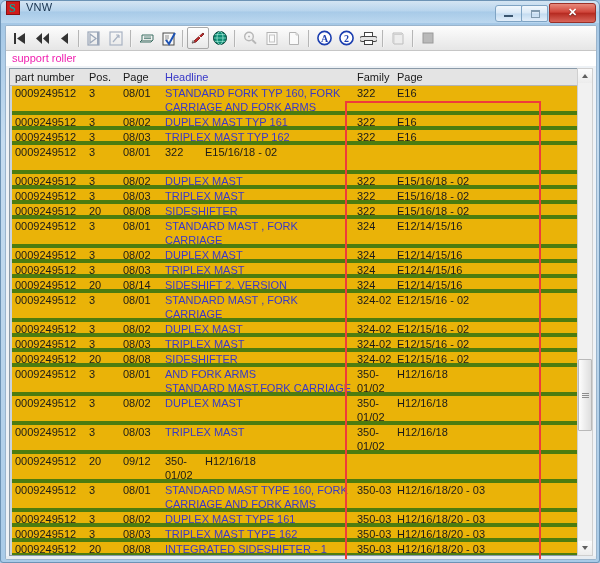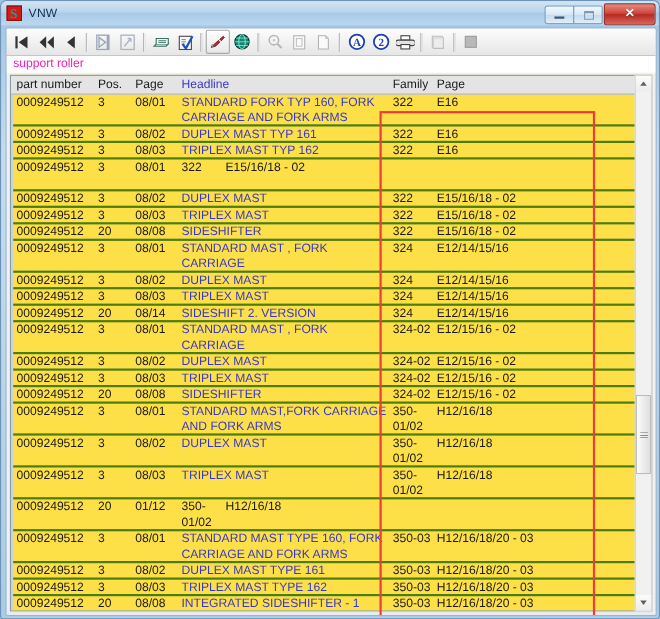--- a/index.html
+++ b/index.html
@@ -23,21 +23,21 @@
     background: transparent;
     overflow: hidden;
   }
 
   
   #titlebar {
     position: relative;
     height: 22px;
     background: linear-gradient(180deg, rgba(255,255,255,0.55) 0%, rgba(225,240,252,0.35) 45%, rgba(180,212,238,0.30) 50%, rgba(214,234,250,0.45) 100%);
     display: flex;
-    align-items: center;
+    align-items: flex-start;
     padding-left: 5px;
   }
   #app-icon {
     width: 14px; height: 14px;
     margin-right: 6px;
     position: relative;
     flex: 0 0 auto;
     background: #d01b1b;
     border: 1px solid #8b1010;
     box-sizing: border-box;
@@ -154,21 +154,21 @@
     color: #f020b0;
     line-height: 15px;
     background: #fff;
   }
 
   
   #grid-wrap {
     position: absolute;
     left: 3px; top: 42px;
     width: 584px; height: 488px;
-    background: #fde047;
+    background: #eab308;
     border: 1px solid #8a9aa8;
     box-sizing: border-box;
     overflow: hidden;
     display: flex;
     flex-direction: column;
   }
   #grid-head {
     display: flex;
     height: 16px;
     background: #e4e4e4;
@@ -184,21 +184,21 @@
     overflow: hidden;
     white-space: nowrap;
   }
   #grid-body {
     position: relative;
     flex: 1 1 auto;
     overflow: hidden;
   }
   .row {
     display: flex;
-    border-bottom: 2px solid #4d7c0f;
+    border-bottom: 4px solid #4d7c0f;
     font-size: 11px;
     box-sizing: border-box;
   }
   .cell {
     padding-left: 5px;
     box-sizing: border-box;
     overflow: hidden;
     line-height: 13.6px;
     padding-top: 1px;
   }
@@ -753,22 +753,22 @@
               <div class="cell c-part">
                 <span class="l2">0009249512</span>
               </div>
               <div class="cell c-pos">
                 <span class="l2">3</span>
               </div>
               <div class="cell c-page">
                 <span class="l2">08/01</span>
               </div>
               <div class="cell c-head">
+                <span class="l2">AND FORK ARMS</span>
                 <span class="l2">STANDARD MAST,FORK CARRIAGE</span>
-                <span class="l2">AND FORK ARMS</span>
               </div>
               <div class="cell c-family">
                 <span class="l2">350-</span>
                 <span class="l2">01/02</span>
               </div>
               <div class="cell c-model">
                 <span class="l2">H12/16/18</span>
               </div>
             </div>
             <div class="row" style="height: 29px;">
@@ -814,21 +814,21 @@
               </div>
             </div>
             <div class="row" style="height: 29px;">
               <div class="cell c-part">
                 <span class="l2">0009249512</span>
               </div>
               <div class="cell c-pos">
                 <span class="l2">20</span>
               </div>
               <div class="cell c-page">
-                <span class="l2">01/12</span>
+                <span class="l2">09/12</span>
               </div>
               <div class="cell c-family">
                 <span class="l2">350-</span>
                 <span class="l2">01/02</span>
               </div>
               <div class="cell c-model">
                 <span class="l2">H12/16/18</span>
               </div>
             </div>
             <div class="row" style="height: 29px;">

